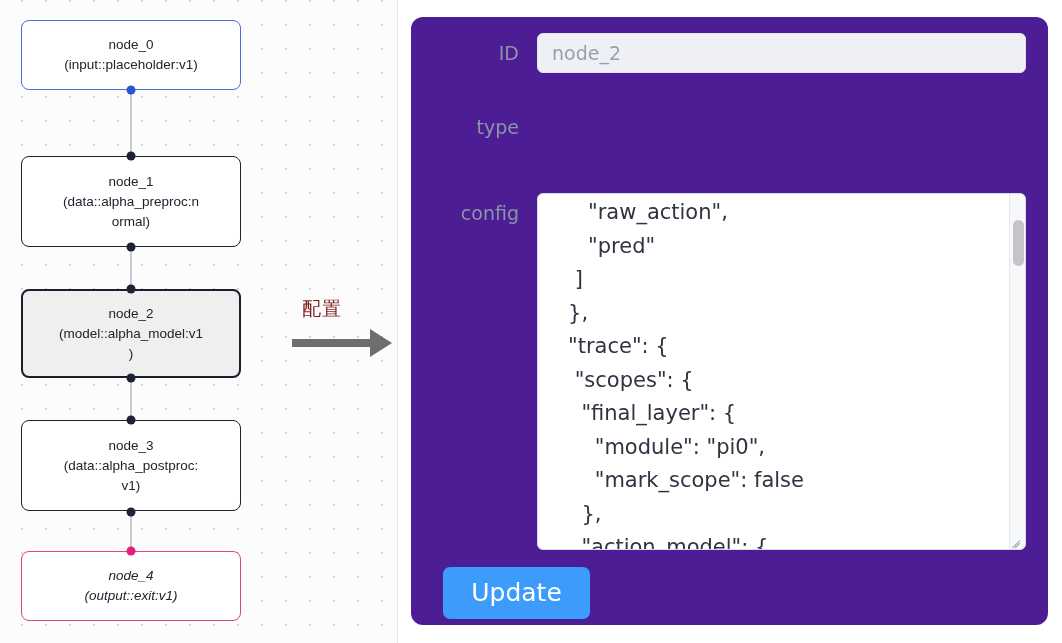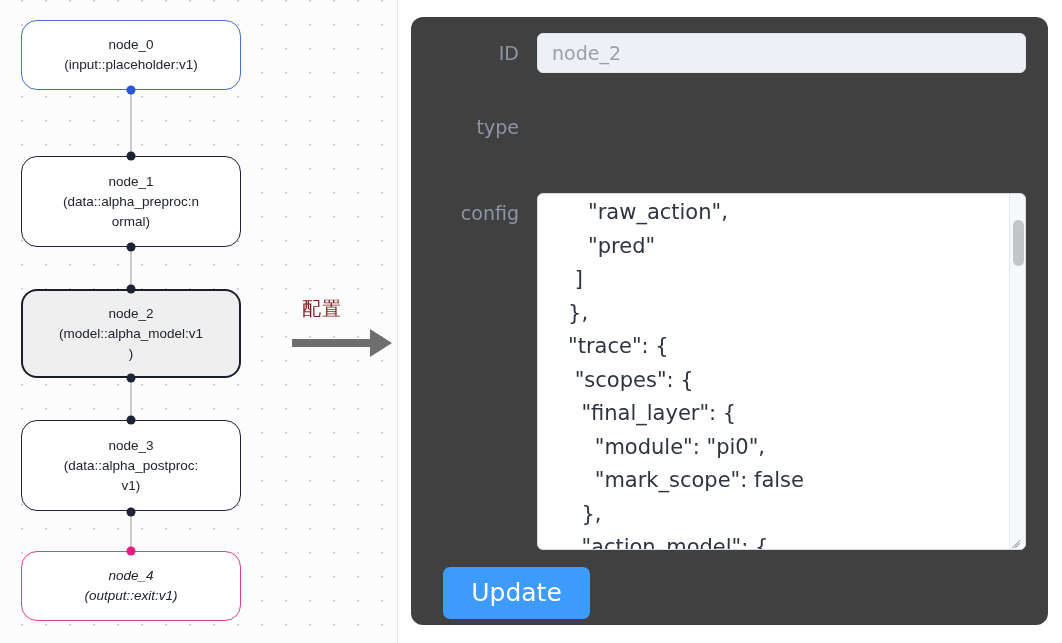--- a/index.html
+++ b/index.html
@@ -40,21 +40,21 @@
     transform: translate(-50%, -50%);
     z-index: 4;
   }
   .handle.blue  { background: #2a56d6; }
   .handle.pink  { background: #e61f7e; }
 
   .node {
     position: absolute;
     background: #ffffff;
     border: 1.6px solid #1e2235;
-    border-radius: 16px;
+    border-radius: 8px;
     display: flex;
     align-items: center;
     justify-content: center;
     text-align: center;
     z-index: 3;
     padding: 4px 8px;
   }
   .node .ntext {
     font-size: 13.5px;
     line-height: 20px;
@@ -72,21 +72,21 @@
     font-size: 19px; color: #7f1d1d;
     font-family: "DejaVu Sans", sans-serif;
     letter-spacing: 1px;
   }
 
   
   #panel {
     position: absolute;
     left: 411px; top: 17px;
     width: 637px; height: 608px;
-    background: #404040;
+    background: #4c1d95;
     border-radius: 12px;
     overflow: hidden;
     z-index: 5;
   }
 
   .field-row { position: absolute; display: flex; align-items: flex-start; }
 
   .field-label {
     width: 108px;
     text-align: right;

